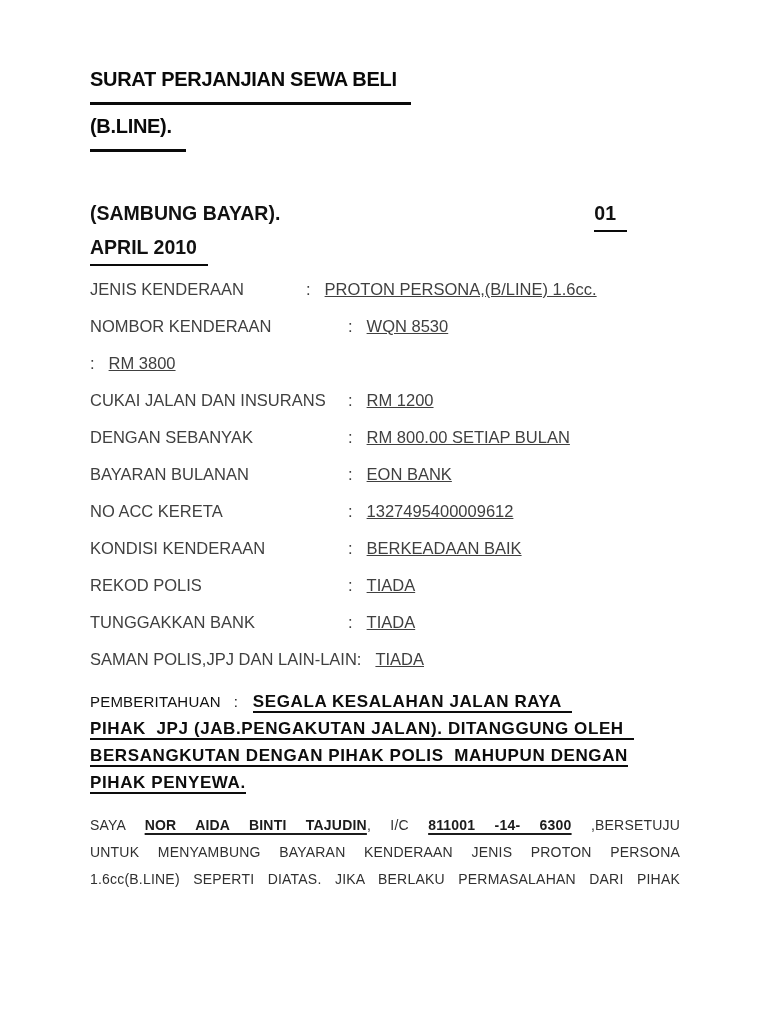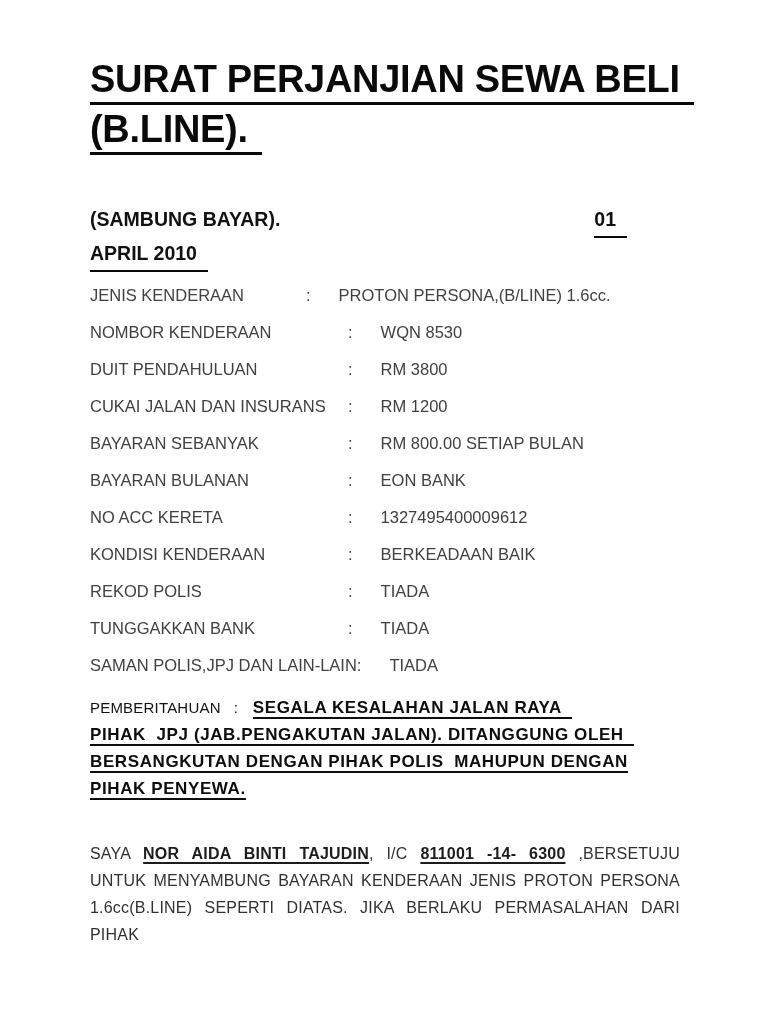--- a/index.html
+++ b/index.html
@@ -21,21 +21,21 @@
     padding: 58px 88px 0 90px;
     background: #fff;
   }
 
   
   .title-block { margin: 0 0 0 0; }
   .title-line { line-height: 43px; white-space: nowrap; }
   .title-line .u {
     display: inline-block;
     font-weight: bold;
-    font-size: 38px;
+    font-size: 20px;
     letter-spacing: -0.3px;
     color: #0a0a0a;
     border-bottom: 3px solid #0a0a0a;
     padding: 0 14px 1px 0;
   }
 
   
   .subtitle {
     margin-top: 16px;
     font-style: italic;
@@ -72,40 +72,40 @@
     display: flex;
     font-size: 16.5px;
     line-height: 16.5px;
     margin-bottom: 20.5px;
     color: #404040;
     white-space: nowrap;
   }
   .detail-label { min-width: 258px; }
   .detail-row:nth-child(1) .detail-label { min-width: 216px; }
   .detail-colon { flex: 0 0 auto; }
-  .detail-value { margin-left: 28px; }
+  .detail-value { margin-left: 14px; text-decoration: underline; }
 
   
   .notice { }
   .notice-line { line-height: 27px; white-space: pre-wrap; }
   .notice-label { font-size: 15px; letter-spacing: 0.2px; margin-right: 13px; }
   .notice-colon { font-size: 15px; margin-right: 15px; }
   .notice .bu {
     font-weight: bold;
     font-size: 17px;
     letter-spacing: 0.6px;
     color: #0d0d0d;
     border-bottom: 2px solid #0d0d0d;
   }
   .notice .ext { padding-right: 10px; }
 
   
   .closing {
-    margin-top: 38px;
-    font-size: 16px;
+    margin-top: 16px;
+    font-size: 14px;
     color: #303030;
     letter-spacing: 0.2px;
   }
   .closing .just-line {
     text-align: justify;
     text-align-last: justify;
     line-height: 27px;
   }
   .closing .bu {
     font-weight: bold;
@@ -141,31 +141,30 @@
       <span class="detail-label">JENIS KENDERAAN</span>
         <span class="detail-colon">:</span>
         <span class="detail-value">PROTON PERSONA,(B/LINE) 1.6cc.</span>
     </div>
     <div class="detail-row">
       <span class="detail-label">NOMBOR KENDERAAN</span>
         <span class="detail-colon">:</span>
         <span class="detail-value">WQN 8530</span>
     </div>
     <div class="detail-row">
-      <span class="detail-label">DUIT PENDAHULUAN</span>
         <span class="detail-colon">:</span>
         <span class="detail-value">RM 3800</span>
     </div>
     <div class="detail-row">
       <span class="detail-label">CUKAI JALAN DAN INSURANS</span>
         <span class="detail-colon">:</span>
         <span class="detail-value">RM 1200</span>
     </div>
     <div class="detail-row">
-      <span class="detail-label">BAYARAN SEBANYAK</span>
+      <span class="detail-label">DENGAN SEBANYAK</span>
         <span class="detail-colon">:</span>
         <span class="detail-value">RM 800.00 SETIAP BULAN</span>
     </div>
     <div class="detail-row">
       <span class="detail-label">BAYARAN BULANAN</span>
         <span class="detail-colon">:</span>
         <span class="detail-value">EON BANK</span>
     </div>
     <div class="detail-row">
       <span class="detail-label">NO ACC KERETA</span>

